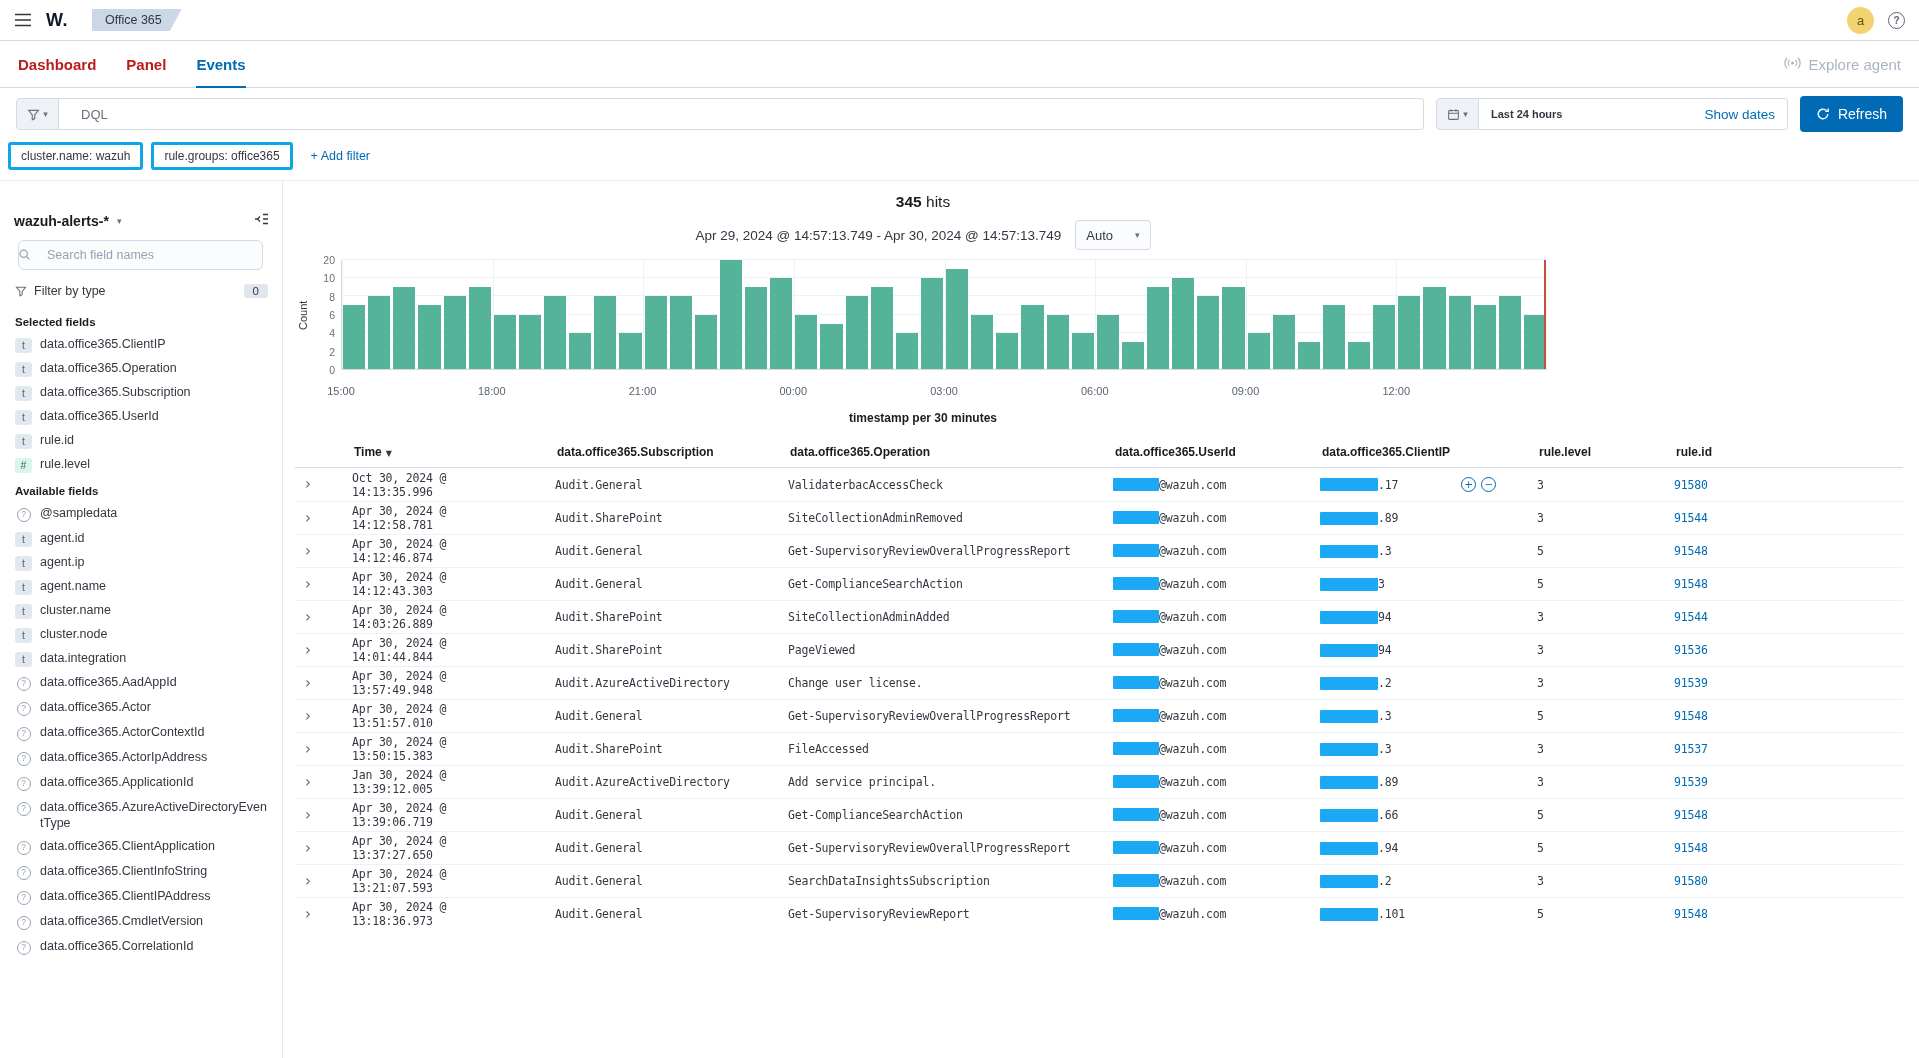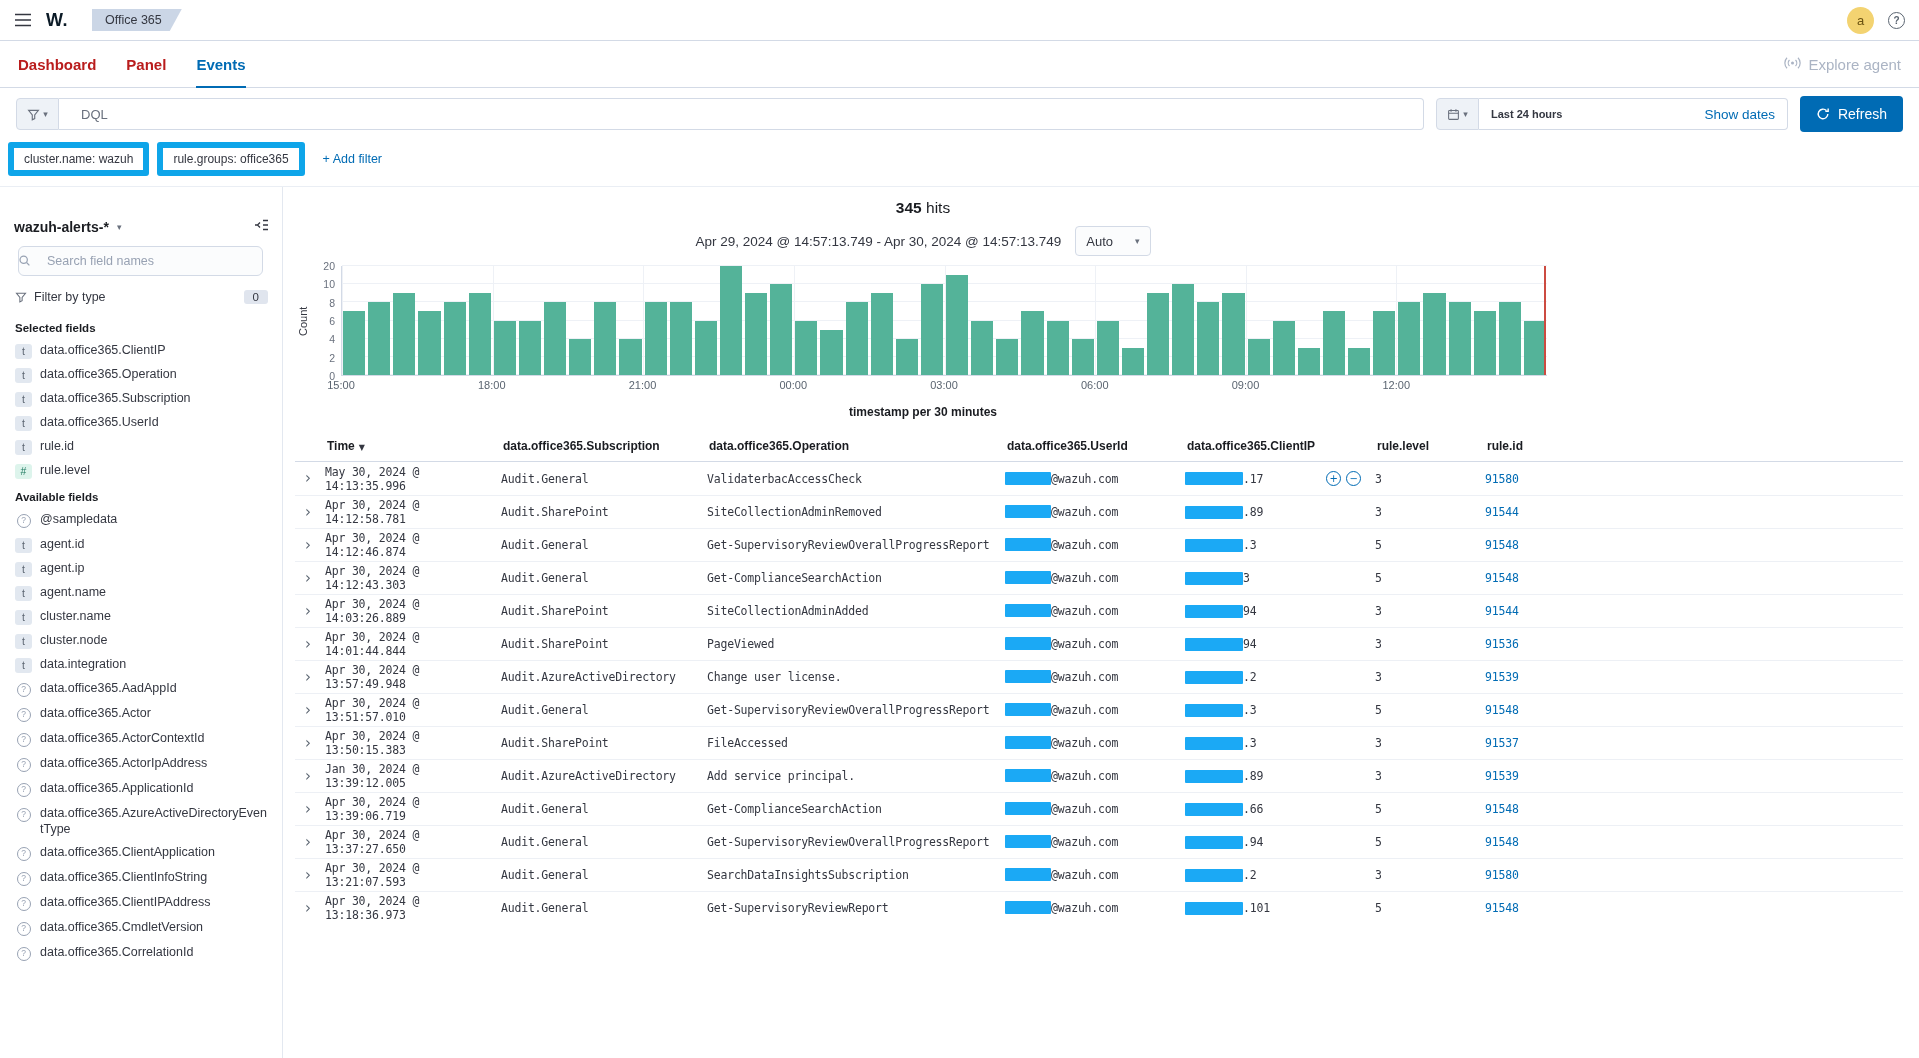--- a/index.html
+++ b/index.html
@@ -88,21 +88,21 @@
     display: flex; align-items: center; gap: 8px;
   }
   .chev { font-family: "DejaVu Sans", sans-serif; font-size: 9px; color: #69707D; }
 
   
   .filterbar {
     flex: none; display: flex; align-items: center; gap: 8px;
     padding: 2px 16px 10px 8px; border-bottom: 1px solid #EAEEF4;
   }
   .chip {
-    border: 6px solid #0ea5e9; border-radius: 3px; background: #fff;
+    border: 3px solid #0ea5e9; border-radius: 3px; background: #fff;
     font-size: 12px; padding: 4px 10px; cursor: pointer; color: #343741;
   }
   .add-filter { color: #006BB4; font-size: 12.5px; margin-left: 10px; cursor: pointer; }
 
   
   .content { flex: 1; display: flex; overflow: hidden; }
 
   
   .sidebar { width: 283px; flex: none; border-right: 1px solid #E3E8F0; padding: 8px 10px 0 8px; overflow: hidden; }
   .sb-head { display: flex; align-items: center; justify-content: space-between; padding: 2px 2px 10px 6px; margin-top: 20px; }
@@ -158,30 +158,31 @@
     font-size: 11px; color: #343741; writing-mode: vertical-rl; transform: rotate(180deg);
   }
   .yaxis { width: 30px; flex: none; position: relative; font-size: 10.5px; color: #69707D; }
   .yaxis .ytick { position: absolute; right: 6px; transform: translateY(50%); }
   .plot { width: 1206px; flex: none; position: relative; border-left: 1px solid #D3DAE6; border-bottom: 1px solid #D3DAE6; }
   .hgrid { position: absolute; left: 0; right: 0; height: 1px; background: #EEF1F6; }
   .vgrid { position: absolute; top: 0; bottom: 0; width: 1px; background: #EEF1F6; }
   .bars { position: absolute; inset: 0; display: flex; align-items: flex-end; gap: 3px; padding: 0 1px; }
   .bar { flex: 1; background: #54B399; }
   .timemarker { position: absolute; right: 1px; top: 0; bottom: 0; width: 2px; background: #CC4B41; }
-  .xlabels { position: relative; height: 16px; margin-left: 46px; width: 1206px; font-size: 11px; color: #5A6470; margin-top: 3px; }
+  .xlabels { position: relative; height: 16px; margin-left: 46px; width: 1206px; font-size: 11px; color: #5A6470; margin-top: 15px; }
   .xlabels span { position: absolute; transform: translateX(-50%); }
   .xcaption { text-align: center; font-size: 12px; font-weight: 600; color: #1A1C21; padding: 10px 0 12px; }
 
   
   .etable { margin-top: 2px; }
   .thead, .trow {
     display: grid;
     grid-template-columns: 30px 176px 206px 298px 180px 190px 110px 1fr;
     align-items: center;
+    gap: 27px;
   }
   .thead { font-size: 12px; font-weight: 700; color: #1A1C21; padding: 6px 0 8px; border-bottom: 1px solid #D3DAE6; }
   .th { cursor: pointer; padding-left: 2px; }
   .sort { font-family: "DejaVu Sans", sans-serif; font-size: 8px; color: #343741; margin-left: 4px; }
   .trow {
     min-height: 33px; border-top: 1px solid #EDF0F5;
     font-family: "DejaVu Sans Mono", monospace; font-size: 11.5px; letter-spacing: -0.2px; color: #343741;
   }
   .trow:first-child { border-top: none; }
   .expand {
@@ -518,21 +519,21 @@
         <div class="th">data.office365.Subscription</div>
         <div class="th">data.office365.Operation</div>
         <div class="th">data.office365.UserId</div>
         <div class="th">data.office365.ClientIP</div>
         <div class="th">rule.level</div>
         <div class="th">rule.id</div>
       </div>
       <div>
           <div class="trow">
             <div><span class="expand">›</span></div>
-            <div>May 30, 2024 @ 14:13:35.996</div>
+            <div>Oct 30, 2024 @ 14:13:35.996</div>
             <div>Audit.General</div>
             <div>ValidaterbacAccessCheck</div>
             <div><span class="redact uid"></span>@wazuh.com</div>
             <div class="cell-ip"><span class="redact ip"></span>.17<span class="ip-actions">
                 <span class="circ">+</span>
                 <span class="circ">−</span>
               </span></div>
             <div>3</div>
             <div><span class="rule-id">91580</span></div>
           </div>

